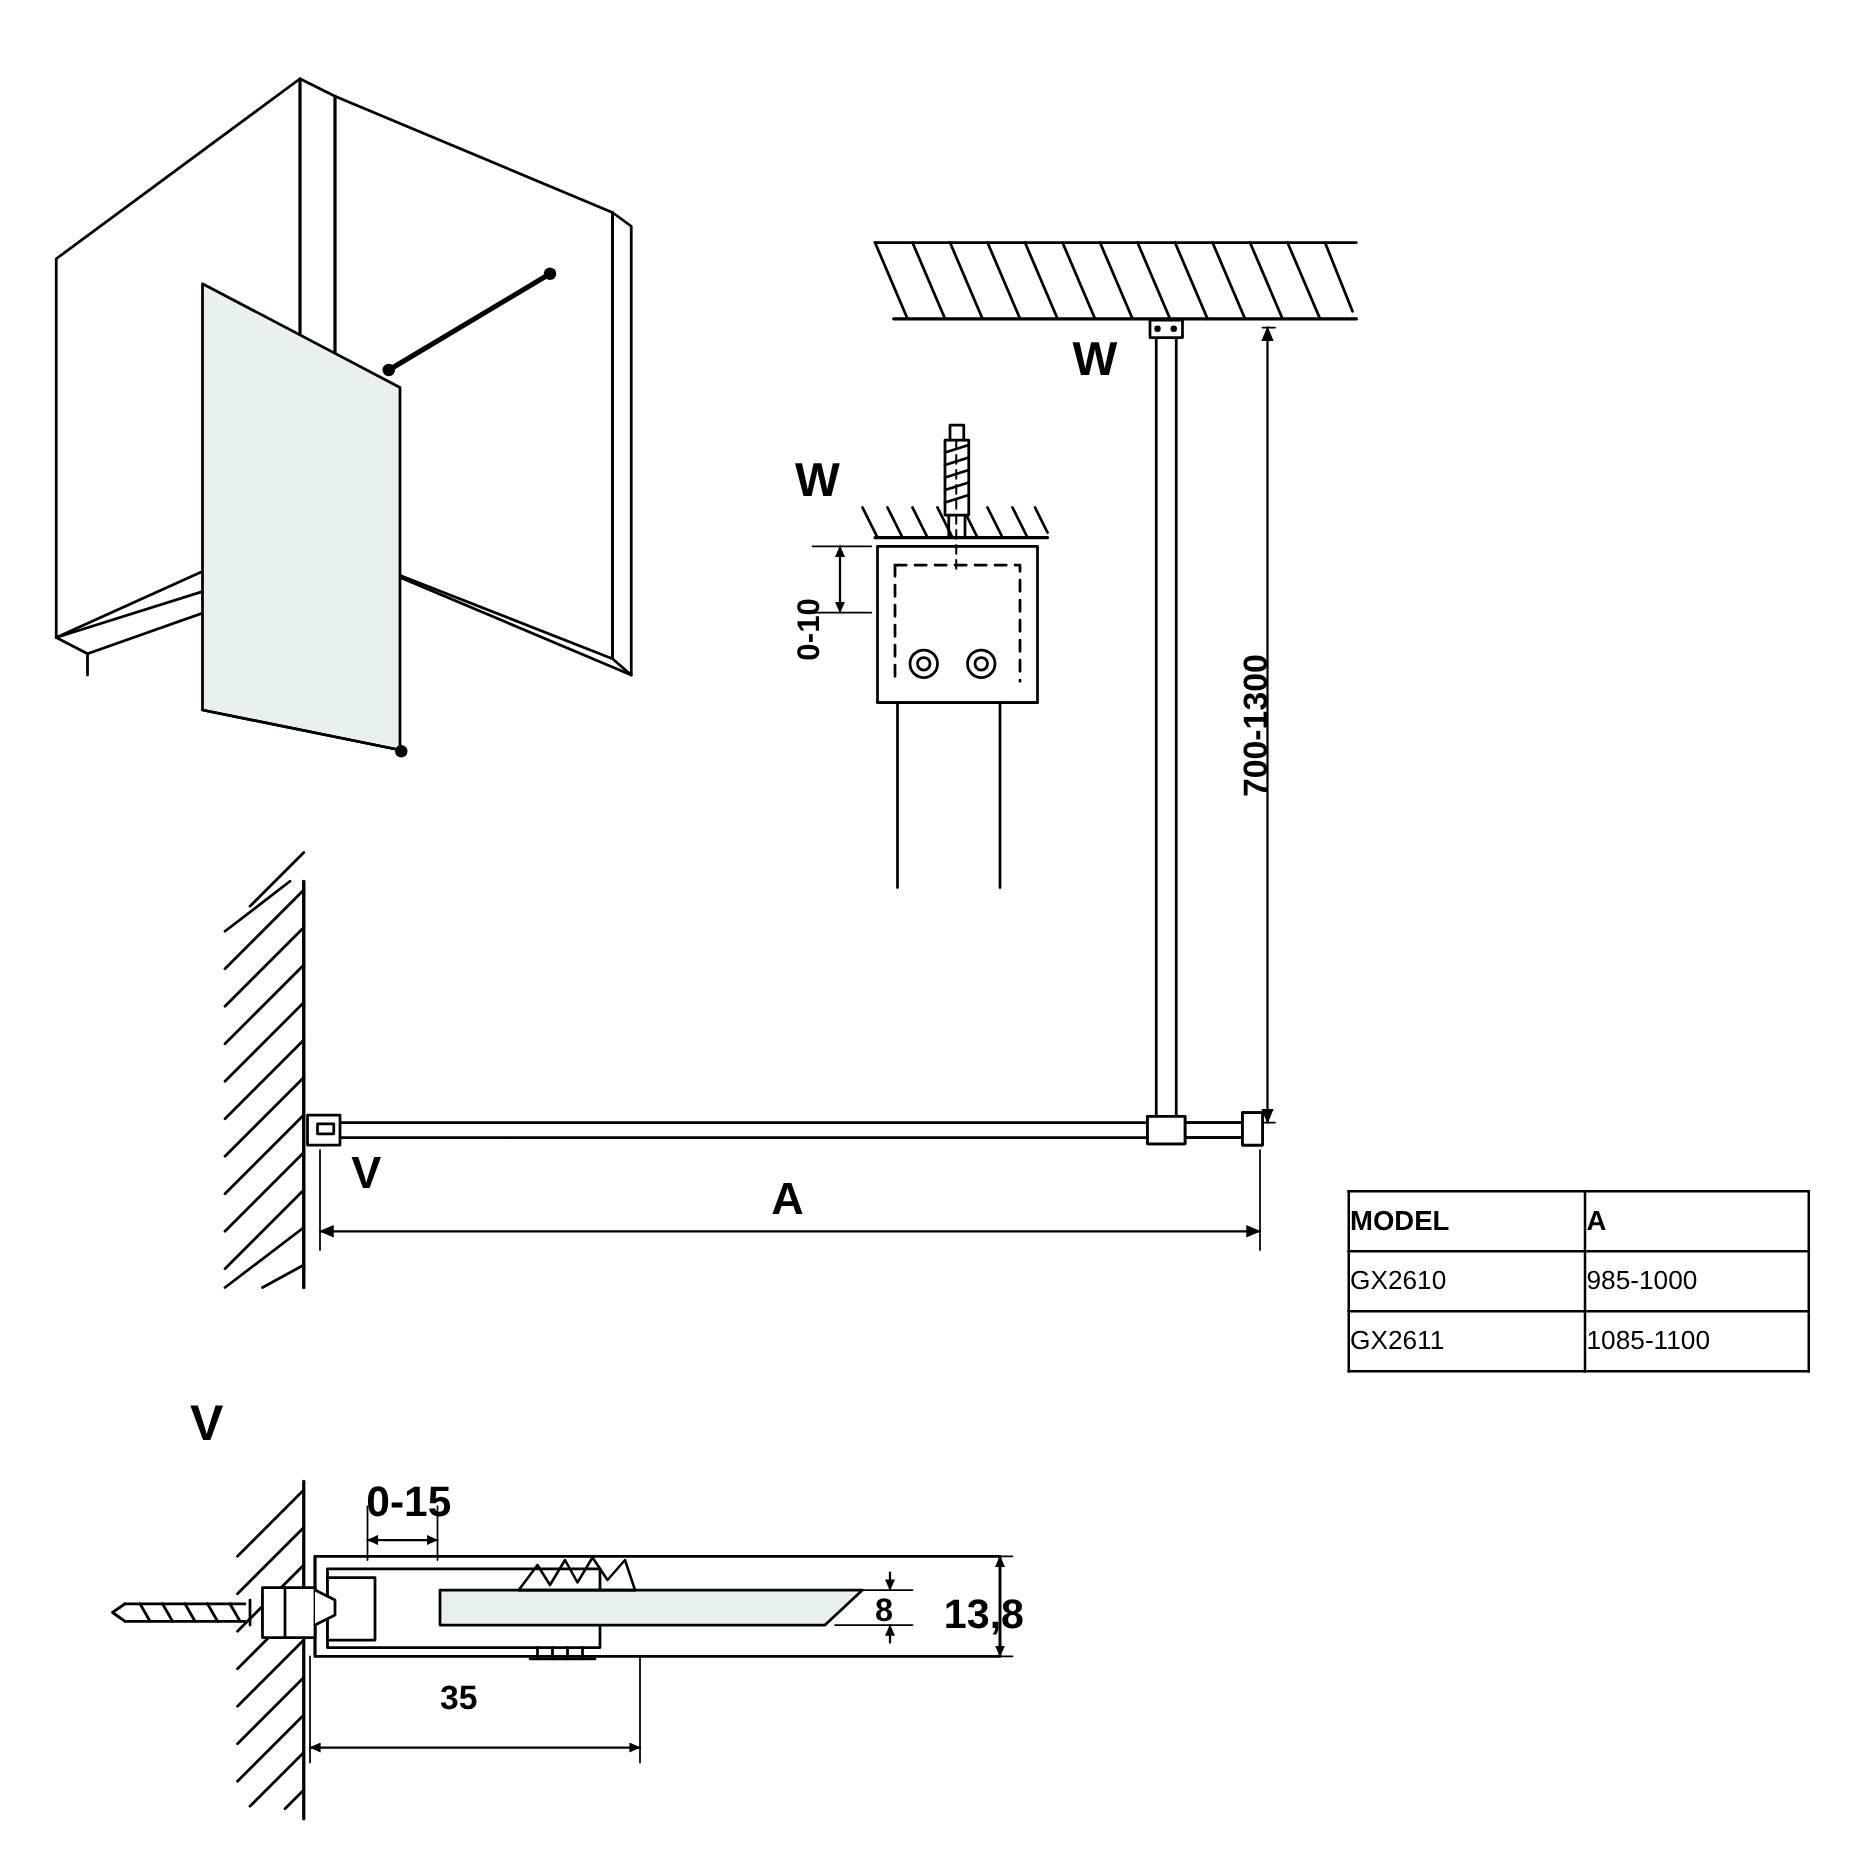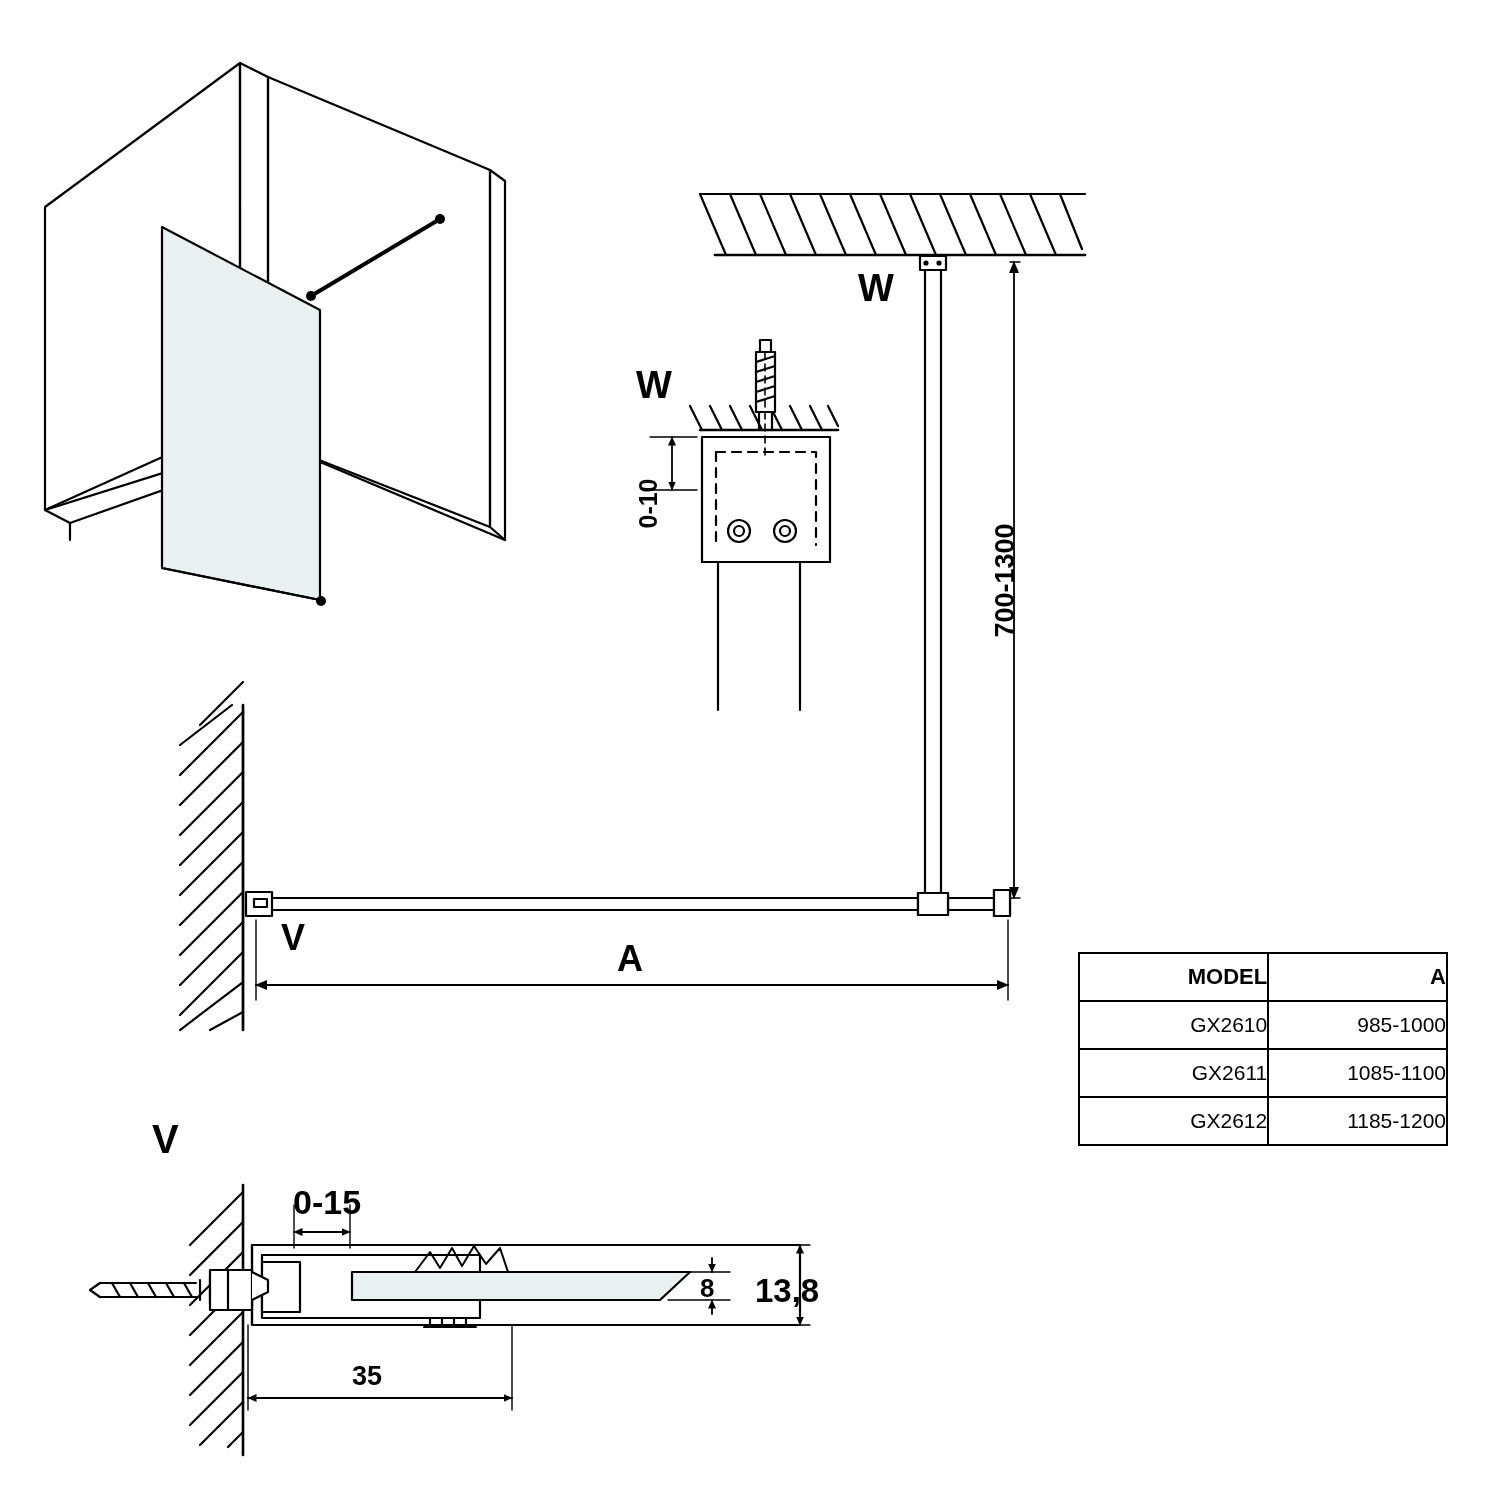--- a/index.html
+++ b/index.html
@@ -35,21 +35,21 @@
   #model-table {
     position: absolute;
     left: 1078px;
     top: 952px;
     width: 370px;
     border-collapse: collapse;
     background: #fff;
   }
   #model-table td, #model-table th {
     border: 2.5px solid #000;
-    text-align: right;
+    text-align: left;
     font-family: "Liberation Sans", sans-serif;
     font-size: 21px;
     height: 46px;
     padding: 0;
     color: #000;
     font-weight: normal;
   }
   #model-table th {
     font-weight: bold;
     font-size: 22px;
@@ -249,36 +249,32 @@
 <div class="lbl lbl-vert" style="left:948px; top:565px; font-size:27px; transform: rotate(-90deg);">700-1300</div>
 
 <div class="lbl" style="left:617px; top:938px; font-size:36px;">A</div>
 
 <div class="lbl" style="left:293px; top:1183px; font-size:34px;">0-15</div>
 
 <div class="lbl" style="left:700px; top:1273px; font-size:26px;">8</div>
 
 <div class="lbl" style="left:755px; top:1272px; font-size:33px;">13,8</div>
 
-<div class="lbl" style="left:352px; top:1343px; font-size:27px;margin-top:18px;">35</div>
+<div class="lbl" style="left:352px; top:1343px; font-size:27px;">35</div>
 
 <table id="model-table">
   <thead>
     <tr>
       <th class="c-model">MODEL</th>
       <th class="c-a">A</th>
     </tr>
   </thead>
   <tbody>
     <tr>
       <td>GX2610</td>
       <td>985-1000</td>
     </tr>
     <tr>
       <td>GX2611</td>
       <td>1085-1100</td>
     </tr>
-    <tr>
-      <td>GX2612</td>
-      <td>1185-1200</td>
-    </tr>
   </tbody>
 </table>
 
 </body></html>

